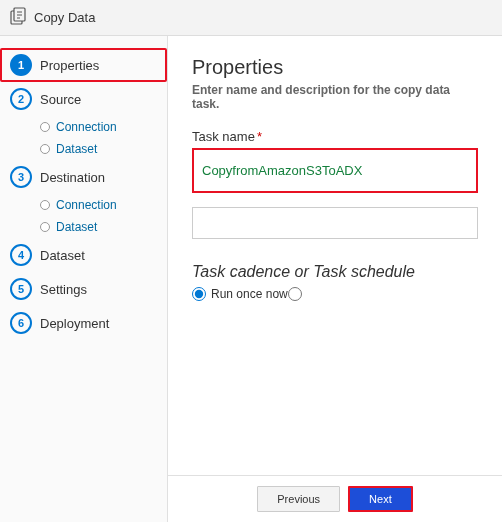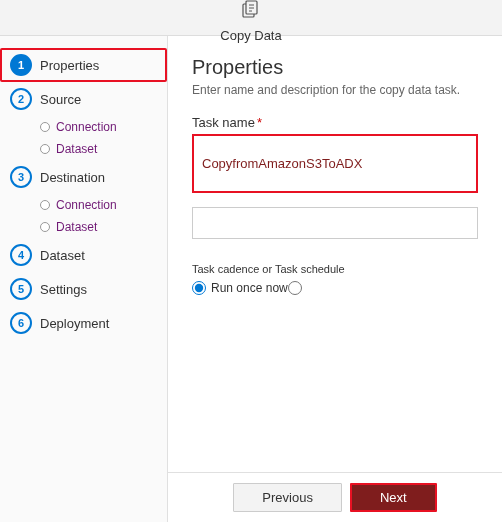--- a/index.html
+++ b/index.html
@@ -14,21 +14,20 @@
       flex-direction: column;
     }
     .top-bar {
       height: 36px;
       background: #f3f3f3;
       border-bottom: 1px solid #ddd;
       display: flex;
       align-items: center;
       padding: 0 10px;
       gap: 6px;
-      flex-direction: column;
     }
     .top-bar-title {
       font-size: 13px;
       color: #333;
       font-weight: 400;
     }
     .main-content {
       display: flex;
       flex: 1;
       overflow: hidden;
@@ -79,81 +78,83 @@
     .sub-dot {
       width: 10px;
       height: 10px;
       border-radius: 50%;
       border: 1.5px solid #999;
       background: #fff;
       flex-shrink: 0;
     }
     .sub-label {
       font-size: 12px;
-      color: #701a75;
+      color: #0369a1;
     }
     
     .panel {
       flex: 1;
       padding: 20px 24px;
       display: flex;
       flex-direction: column;
       overflow: hidden;
     }
     .panel-title {
       font-size: 20px;
       font-weight: 300;
       color: #333;
       margin-bottom: 4px;
     }
     .panel-subtitle {
       font-size: 12px;
       color: #666;
       margin-bottom: 18px;
+      font-weight: bold;
     }
     .form-group {
       margin-bottom: 14px;
     }
     .form-label {
       font-size: 13px;
       color: #333;
       margin-bottom: 4px;
       display: block;
     }
     .form-label .required {
       color: #c00;
       margin-left: 2px;
     }
     .task-name-box {
       border: 2px solid #e81123;
-      padding: 20px 8px;
-      font-size: 13px;
-      color: #7f1d1d;
+      padding: 13px 8px;
+      font-size: 13px;
+      color: #15803d;
       width: 100%;
       outline: none;
       background: #fff;
     }
     .task-desc-box {
       border: 1px solid #ccc;
       padding: 4px 8px;
       font-size: 13px;
       color: #333;
       width: 100%;
       height: 32px;
       outline: none;
       background: #fff;
     }
     .radio-group {
       margin-top: 10px;
     }
     .radio-label-text {
-      font-size: 11px;
+      font-size: 16px;
       color: #333;
       margin-bottom: 6px;
       display: block;
+      font-style: italic;
     }
     .radio-options {
       display: flex;
       align-items: center;
     }
     .radio-option {
       display: flex;
       align-items: center;
       gap: 5px;
       cursor: pointer;
@@ -172,32 +173,32 @@
     
     .bottom-bar {
       border-top: 1px solid #e0e0e0;
       padding: 10px 16px;
       display: flex;
       justify-content: center;
       gap: 8px;
       background: #fff;
     }
     .btn {
-      padding: 5px 28px;
-      font-size: 13px;
+      padding: 5px 19px;
+      font-size: 11px;
       cursor: pointer;
       border-radius: 1px;
     }
     .btn-default {
       background: #f3f3f3;
       border: 1px solid #ccc;
       color: #333;
     }
     .btn-primary {
-      background: #7f1d1d;
+      background: #1d4ed8;
       border: 2px solid #e81123;
       color: #fff;
     }
     
     .nav-item.selected-outline {
       border: 2px solid #e81123;
       padding: 4px 8px;
       border-radius: 2px;
     }
   </style>

